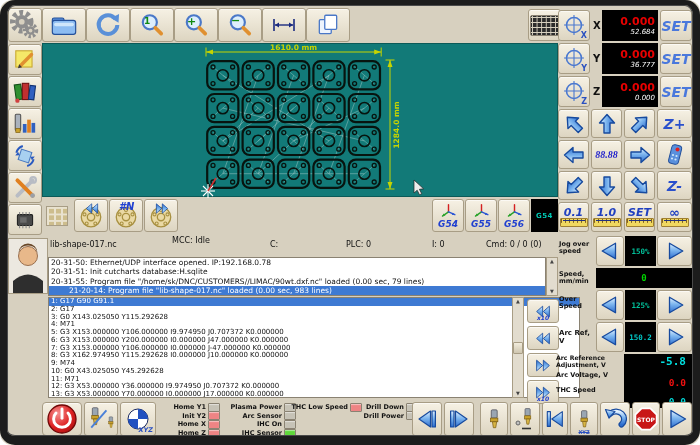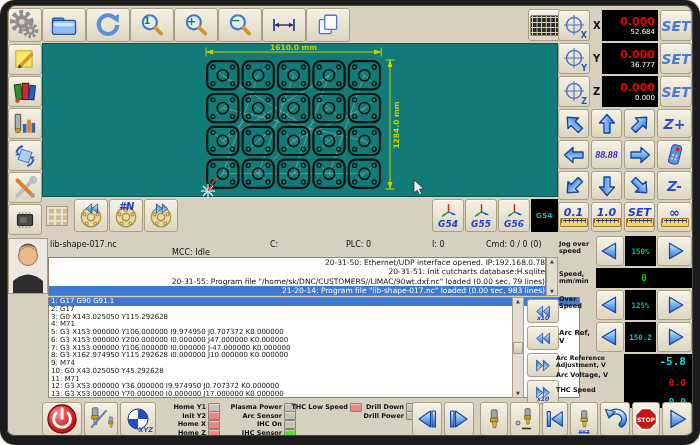--- a/index.html
+++ b/index.html
@@ -10,41 +10,41 @@
          border-radius:15px;pointer-events:none;z-index:90;box-shadow:inset 0 0 0 1px #4a4a4a;}
   .abs{position:absolute;}
   .btn{background:linear-gradient(#f6f1e4,#ddd5c1);border:1px solid #a89d85;border-radius:3px;
        box-shadow:inset 0 1px 0 rgba(255,255,255,.6);display:flex;align-items:center;justify-content:center;
        box-sizing:border-box;}
   .ja{width:24px;height:24px;display:block;}
   .blackbox{background:#000;display:flex;align-items:center;justify-content:center;box-sizing:border-box;}
   .dro{background:#000;box-sizing:border-box;padding:1px 3px 1px 0;display:flex;flex-direction:column;
        align-items:flex-end;justify-content:center;}
   .dro .v1{color:#e80000;font-size:11px;font-weight:bold;line-height:12px;}
-  .dro .v2{color:#fff;font-size:7px;line-height:8px;}
+  .dro .v2{color:#fff;font-size:7px;line-height:8px;font-style:italic;}
   .setbtn{color:#4a78dc;font-style:italic;font-weight:bold;font-size:14px;}
   .axl{font-size:10px;font-weight:bold;color:#111;}
   .zlab{color:#2a50cc;font-style:italic;font-weight:bold;font-size:14px;}
   .steplab{color:#2040c0;font-style:italic;font-weight:bold;font-size:11px;line-height:11px;}
   .ruler{width:26px;height:7px;background:#f0d860;border:1px solid #a08030;border-radius:1px;
          background-image:repeating-linear-gradient(90deg,#806020 0 1px,transparent 1px 4px);background-size:100% 55%;
          background-repeat:no-repeat;position:relative;}
   .ruler:after{content:"";position:absolute;left:2px;right:2px;top:1px;border-top:1px solid #203080;}
   .splab{font-size:6.5px;font-weight:bold;color:#111;line-height:1.1;}
   .spval{color:#00c09a;font-size:7.5px;font-weight:bold;font-family:"DejaVu Sans Mono",monospace;}
   .kbd{width:27px;height:19px;background:#2c2c2c;border:1px solid #8a8272;border-radius:2px;
        background-image:linear-gradient(#d7d0bf 1px,transparent 1px),linear-gradient(90deg,#d7d0bf 1px,transparent 1px);
        background-size:4.6px 5px;background-position:1px 1px;}
   .minigrid{width:20px;height:18px;background:#cdbd8d;border:1px solid #a89d85;
        background-image:linear-gradient(#e9e2cf 2px,transparent 2px),linear-gradient(90deg,#e9e2cf 2px,transparent 2px);
        background-size:7px 6.5px;}
   .canvas{background:#127a78;border:1px solid #0b5a58;box-sizing:border-box;}
   .statustext{font-size:8px;color:#111;white-space:nowrap;}
   .logbox{background:#fff;border:1px solid #8a8272;box-sizing:border-box;overflow:hidden;}
-  .log-line{font-size:7.5px;line-height:9.4px;color:#111;white-space:nowrap;padding-left:2px;text-align:right;}
+  .log-line{font-size:7.5px;line-height:9.4px;color:#111;white-space:nowrap;padding-left:2px;}
   .log-line.sel{background:#3e7ad3;color:#fff;padding-left:20px;}
   .gc-line{font-size:7px;line-height:7.75px;color:#111;white-space:nowrap;padding-left:2px;}
   .gc-line.sel{background:#3e7ad3;color:#fff;}
   .sbar{background:#e2dcce;border:1px solid #a89d85;box-sizing:border-box;display:flex;flex-direction:column;
         justify-content:space-between;align-items:center;}
   .sbar .ar{font-size:5px;color:#444;line-height:7px;}
   .sbar .thumb{width:8px;flex:0 0 10px;background:linear-gradient(#f2ecdc,#cfc6b0);border:1px solid #a89d85;border-radius:1px;}
   .led{width:10px;height:7px;border:1px solid #8a8272;border-radius:1px;box-shadow:inset 0 1px 1px rgba(255,255,255,.5);
        flex:0 0 auto;margin-left:2px;}
   .led-row{display:flex;align-items:center;justify-content:flex-end;height:8.6px;}
@@ -541,21 +541,21 @@
         <use href="#axes3"></use>
       </svg>
     <span class="wcslab">G56</span>
   </div>
   <div class="blackbox abs" style="left:531px;top:199px;width:27px;height:33px">
     <span class="activewcs">G54</span>
   </div>
 
   <div>
     <span class="statustext abs" style="left:50px;top:240px">lib-shape-017.nc</span>
-    <span class="statustext abs" style="left:172px;top:248px">MCC:  Idle</span>
+    <span class="statustext abs" style="left:172px;top:236px">MCC:  Idle</span>
     <span class="statustext abs" style="left:270px;top:240px">C:</span>
     <span class="statustext abs" style="left:346px;top:240px">PLC:  0</span>
     <span class="statustext abs" style="left:432px;top:240px">I:  0</span>
     <span class="statustext abs" style="left:486px;top:240px">Cmd:  0 / 0  (0)</span>
   </div>
 
   <div class="logbox abs" style="left:48px;top:257px;width:498px;height:39px">
       <div class="log-line">20-31-50: Ethernet/UDP interface opened. IP:192.168.0.78</div>
       <div class="log-line">20-31-51: Init cutcharts database:H.sqlite</div>
       <div class="log-line">20-31-55: Program file "/home/sk/DNC/CUSTOMERS//LIMAC/90wt.dxf.nc" loaded (0.00 sec, 79 lines)</div>

